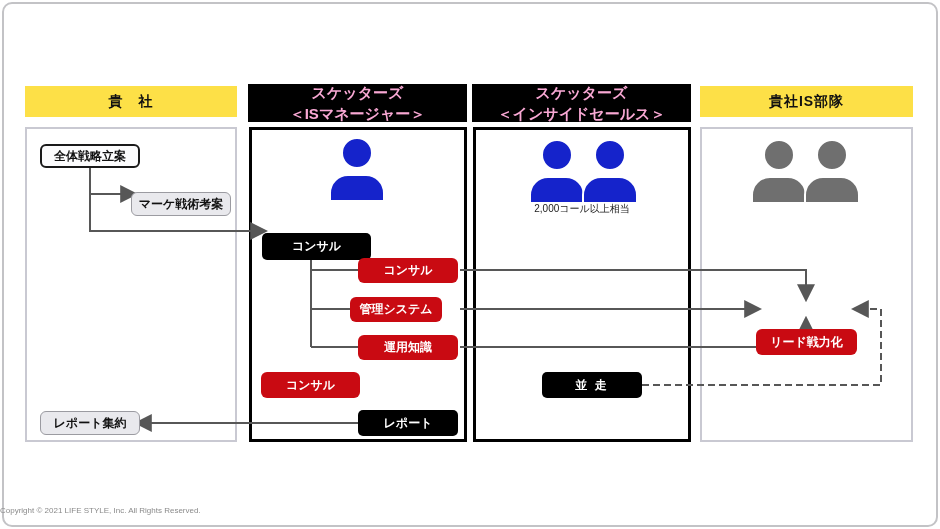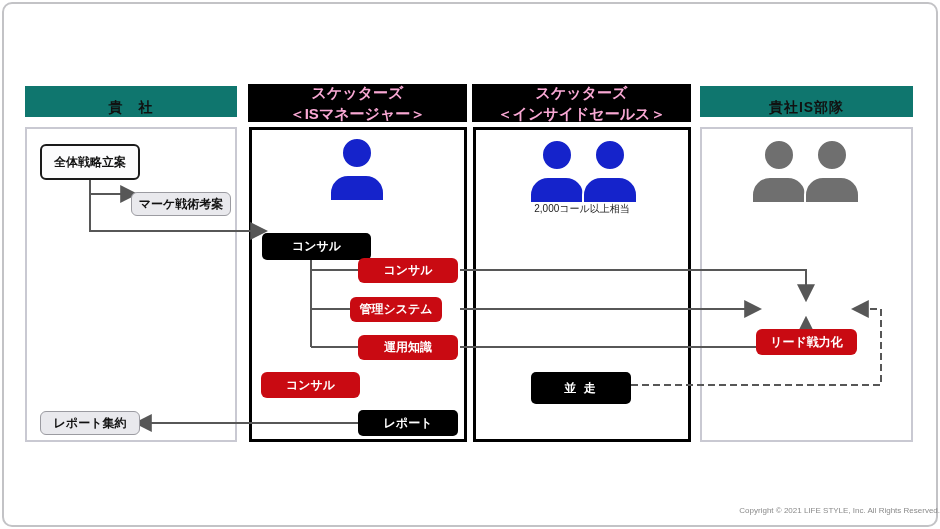--- a/index.html
+++ b/index.html
@@ -4,21 +4,21 @@
 <style>
   * { margin:0; padding:0; box-sizing:border-box; }
   body { background:#fff; font-family:"Liberation Sans","DejaVu Sans",sans-serif; }
   .canvas { position:relative; width:940px; height:529px; background:#fff; overflow:hidden; }
   .frame { position:absolute; left:2px; top:2px; right:2px; bottom:2px;
            border:2px solid #c3c3c6; border-radius:10px; pointer-events:none; }
 
   
   .col-header { position:absolute; display:flex; flex-direction:column; align-items:center;
                 justify-content:center; text-align:center; font-weight:bold; }
-  .col-header.gray { background:#0f766e; color:#111; font-size:14px; letter-spacing:1px;justify-content:flex-end; }
+  .col-header.gray { background:#fde047; color:#111; font-size:14px; letter-spacing:1px; }
   .col-header.black { background:#000; color:#f9a8d4; font-size:15px; line-height:1.4; }
   #hdr-client        { left:25px;  top:86px; width:212px; height:31px; }
   #hdr-is-manager    { left:248px; top:84px; width:219px; height:38px; }
   #hdr-inside-sales  { left:472px; top:84px; width:219px; height:38px; }
   #hdr-client-team   { left:700px; top:86px; width:213px; height:31px; }
 
   
   .col-body { position:absolute; background:#fff; z-index:1; }
   .col-body.light { border:2px solid #c9c9d2; }
   .col-body.dark  { border:3px solid #000; }
@@ -30,45 +30,45 @@
   
   #connectors { position:absolute; left:0; top:0; z-index:2; }
 
   
   .node { position:absolute; z-index:3; display:flex; align-items:center; justify-content:center;
           font-weight:bold; font-size:12px; text-align:center; }
   .node.white { background:#fcfcfd; border:2px solid #1a1a1a; border-radius:6px; color:#111; }
   .node.gray  { background:#e9e9ed; border:1px solid #9b9ba1; border-radius:6px; color:#111; }
   .node.black { background:#000; color:#fff; border-radius:5px; }
   .node.red   { background:#c90a12; color:#fff; border-radius:6px; }
-  #n-overall   { left:40px;  top:144px; width:100px; height:36px; }
+  #n-overall   { left:40px;  top:144px; width:100px; height:24px; }
   #n-marke     { left:131px; top:192px; width:100px; height:24px; }
   #n-consul    { left:262px; top:233px; width:109px;  height:27px; }
   #n-katsudo   { left:358px; top:258px; width:100px; height:25px; }
   #n-kanri     { left:350px; top:297px; width:92px; height:25px; }
   #n-unyo      { left:358px; top:335px; width:100px; height:25px; }
   #n-saiyo     { left:261px; top:372px; width:99px;  height:26px; }
   #n-report    { left:358px; top:410px; width:100px; height:26px; }
-  #n-heiso     { left:531px; top:372px; width:100px; height:32px; letter-spacing:2px;text-align:center; }
+  #n-heiso     { left:542px; top:372px; width:100px; height:26px; letter-spacing:2px;text-align:center; }
   #n-lead      { left:756px; top:296px; width:101px; height:26px;margin-top:33px; }
   #n-shuyaku   { left:40px;  top:411px; width:100px; height:24px; }
 
   
   .person-group { position:absolute; z-index:2; display:flex; }
   .person-group svg + svg { margin-left:-7px; }
   #persons-manager { left:327px; top:137px; }
   #persons-inside  { left:527px; top:139px; }
   #persons-team    { left:749px; top:139px; }
   .person-blue { fill:#1523cb; stroke:#fff; stroke-width:2; }
   .person-gray { fill:#6f6f6f; stroke:#fff; stroke-width:2; }
 
   .calls-note { position:absolute; left:473px; top:202px; width:218px; text-align:center;
                 font-size:10px; color:#1a1a1a; z-index:3; }
 
-  .copyright { position:absolute; left:0; right:0; top:506px; text-align:right;
+  .copyright { position:absolute; left:0; right:0; top:506px; text-align:left;
                font-size:8px; color:#8a8a8a; z-index:3; }
 </style>
 </head>
 <body>
 
 <div class="canvas">
   <div class="frame"></div>
 
   <div class="col-header gray" id="hdr-client">
     <span>貴　社</span>

